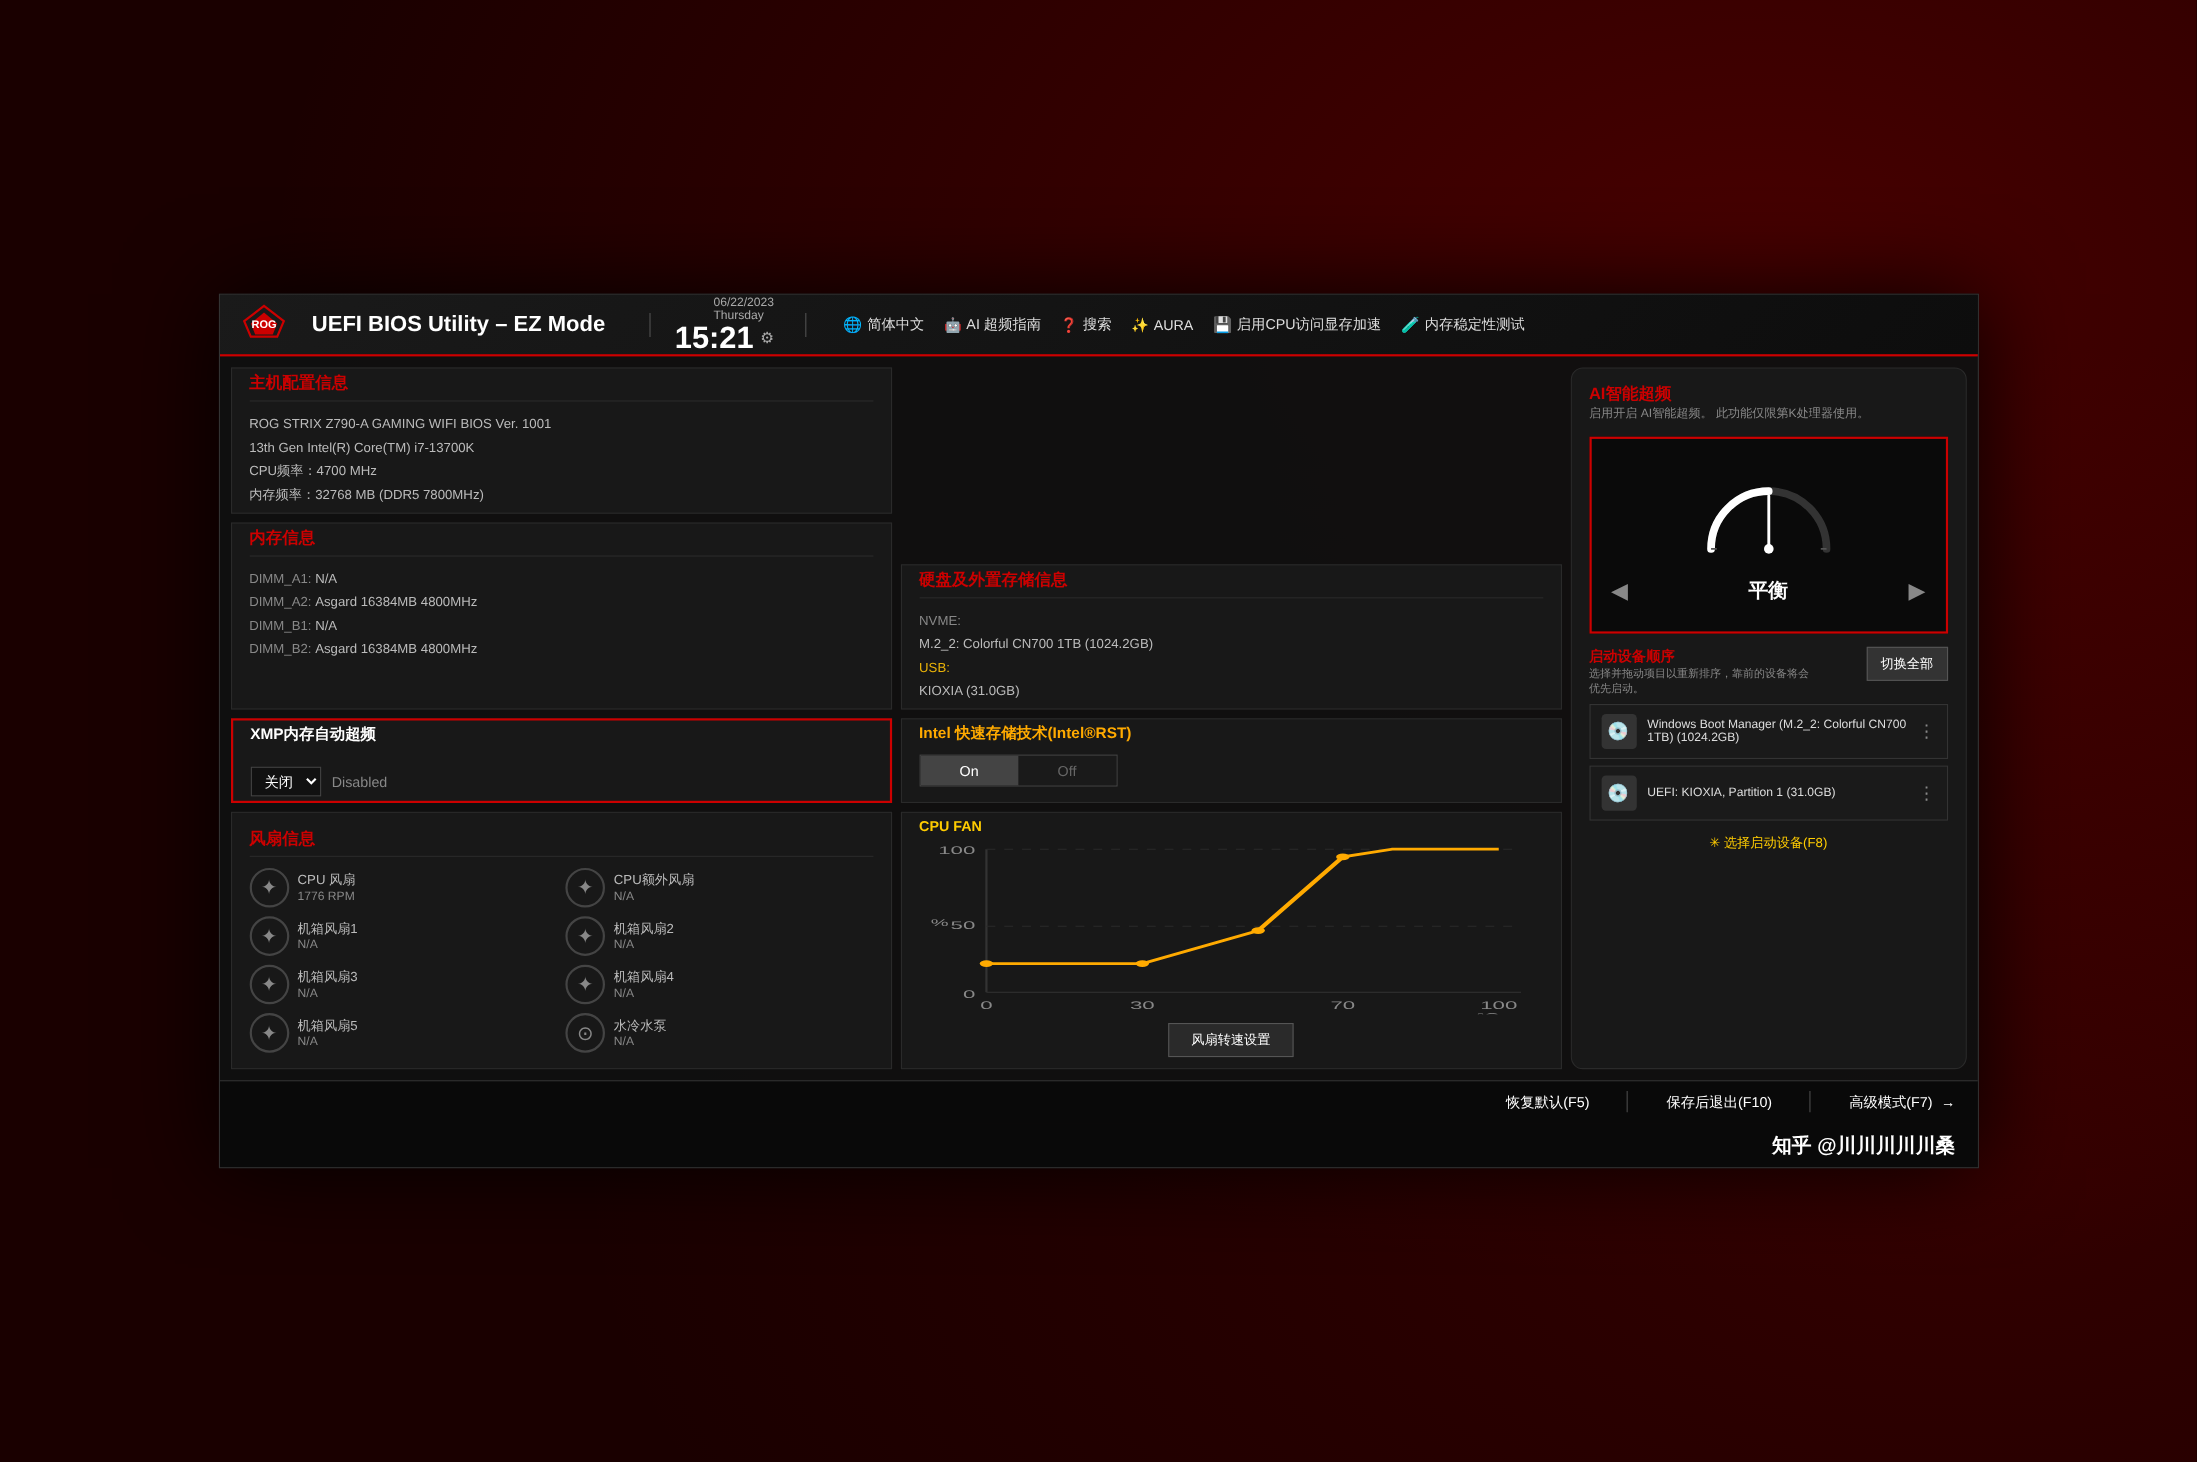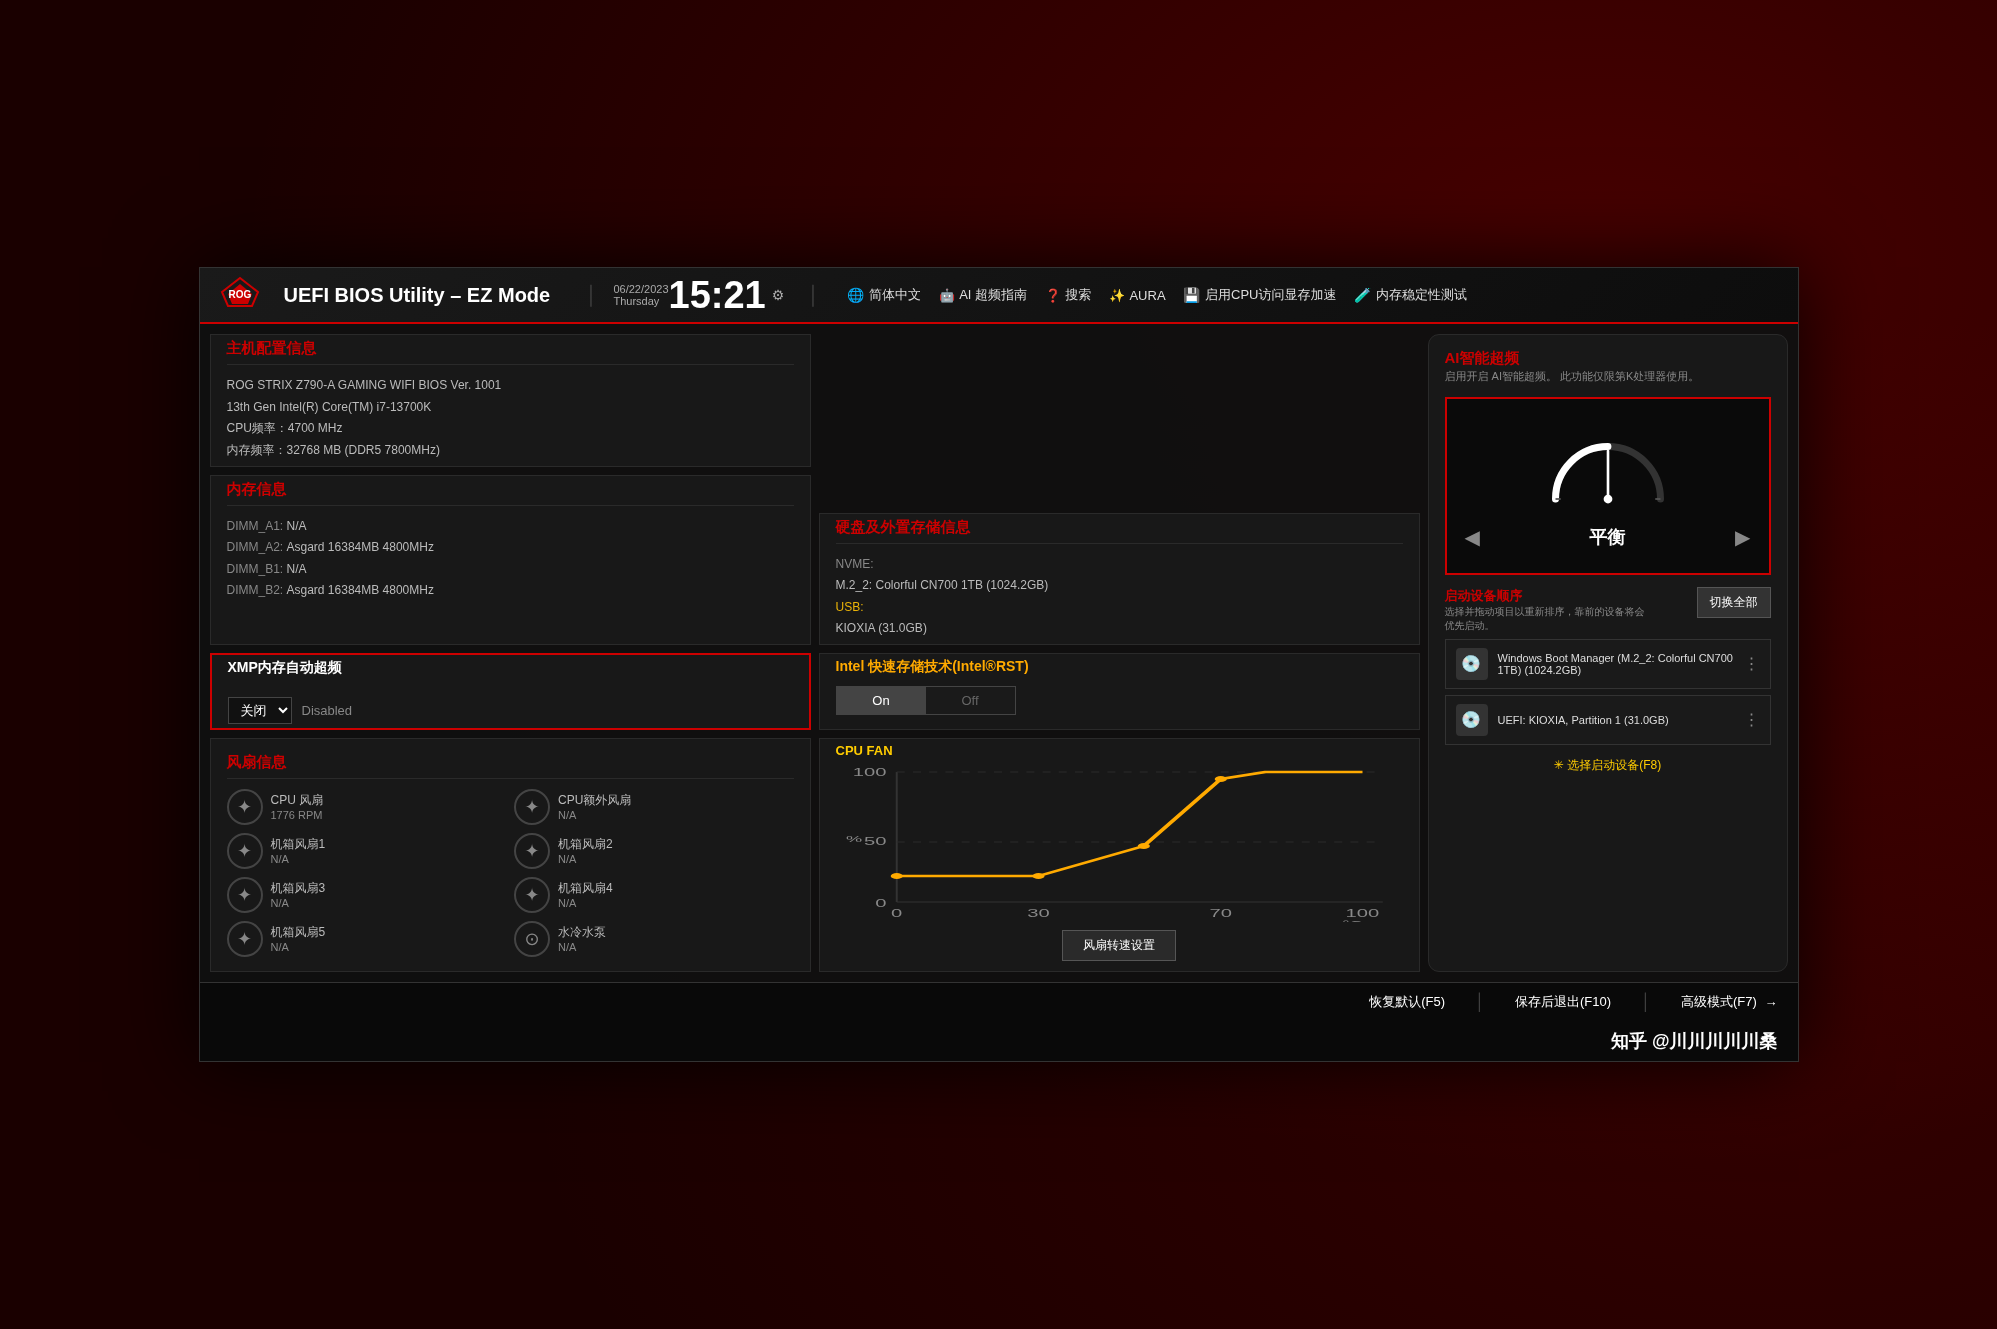--- a/index.html
+++ b/index.html
@@ -49,31 +49,31 @@
       margin-right: 8px;
     }
     .header-title {
       color: #ffffff;
       font-size: 20px;
       font-weight: bold;
       margin-right: 20px;
     }
     .datetime-block {
       display: flex;
-      flex-direction: row;
-      align-items: center;
+      flex-direction: column;
+      align-items: flex-end;
       margin-right: 8px;
     }
     .date-text {
       color: #aaa;
       font-size: 11px;
     }
     .time-text {
       color: #fff;
-      font-size: 38px;
+      font-size: 28px;
       font-weight: bold;
       line-height: 1;
     }
     .gear-icon-header {
       color: #aaa;
       font-size: 14px;
       margin-left: 2px;
     }
     .header-nav {
       display: flex;

